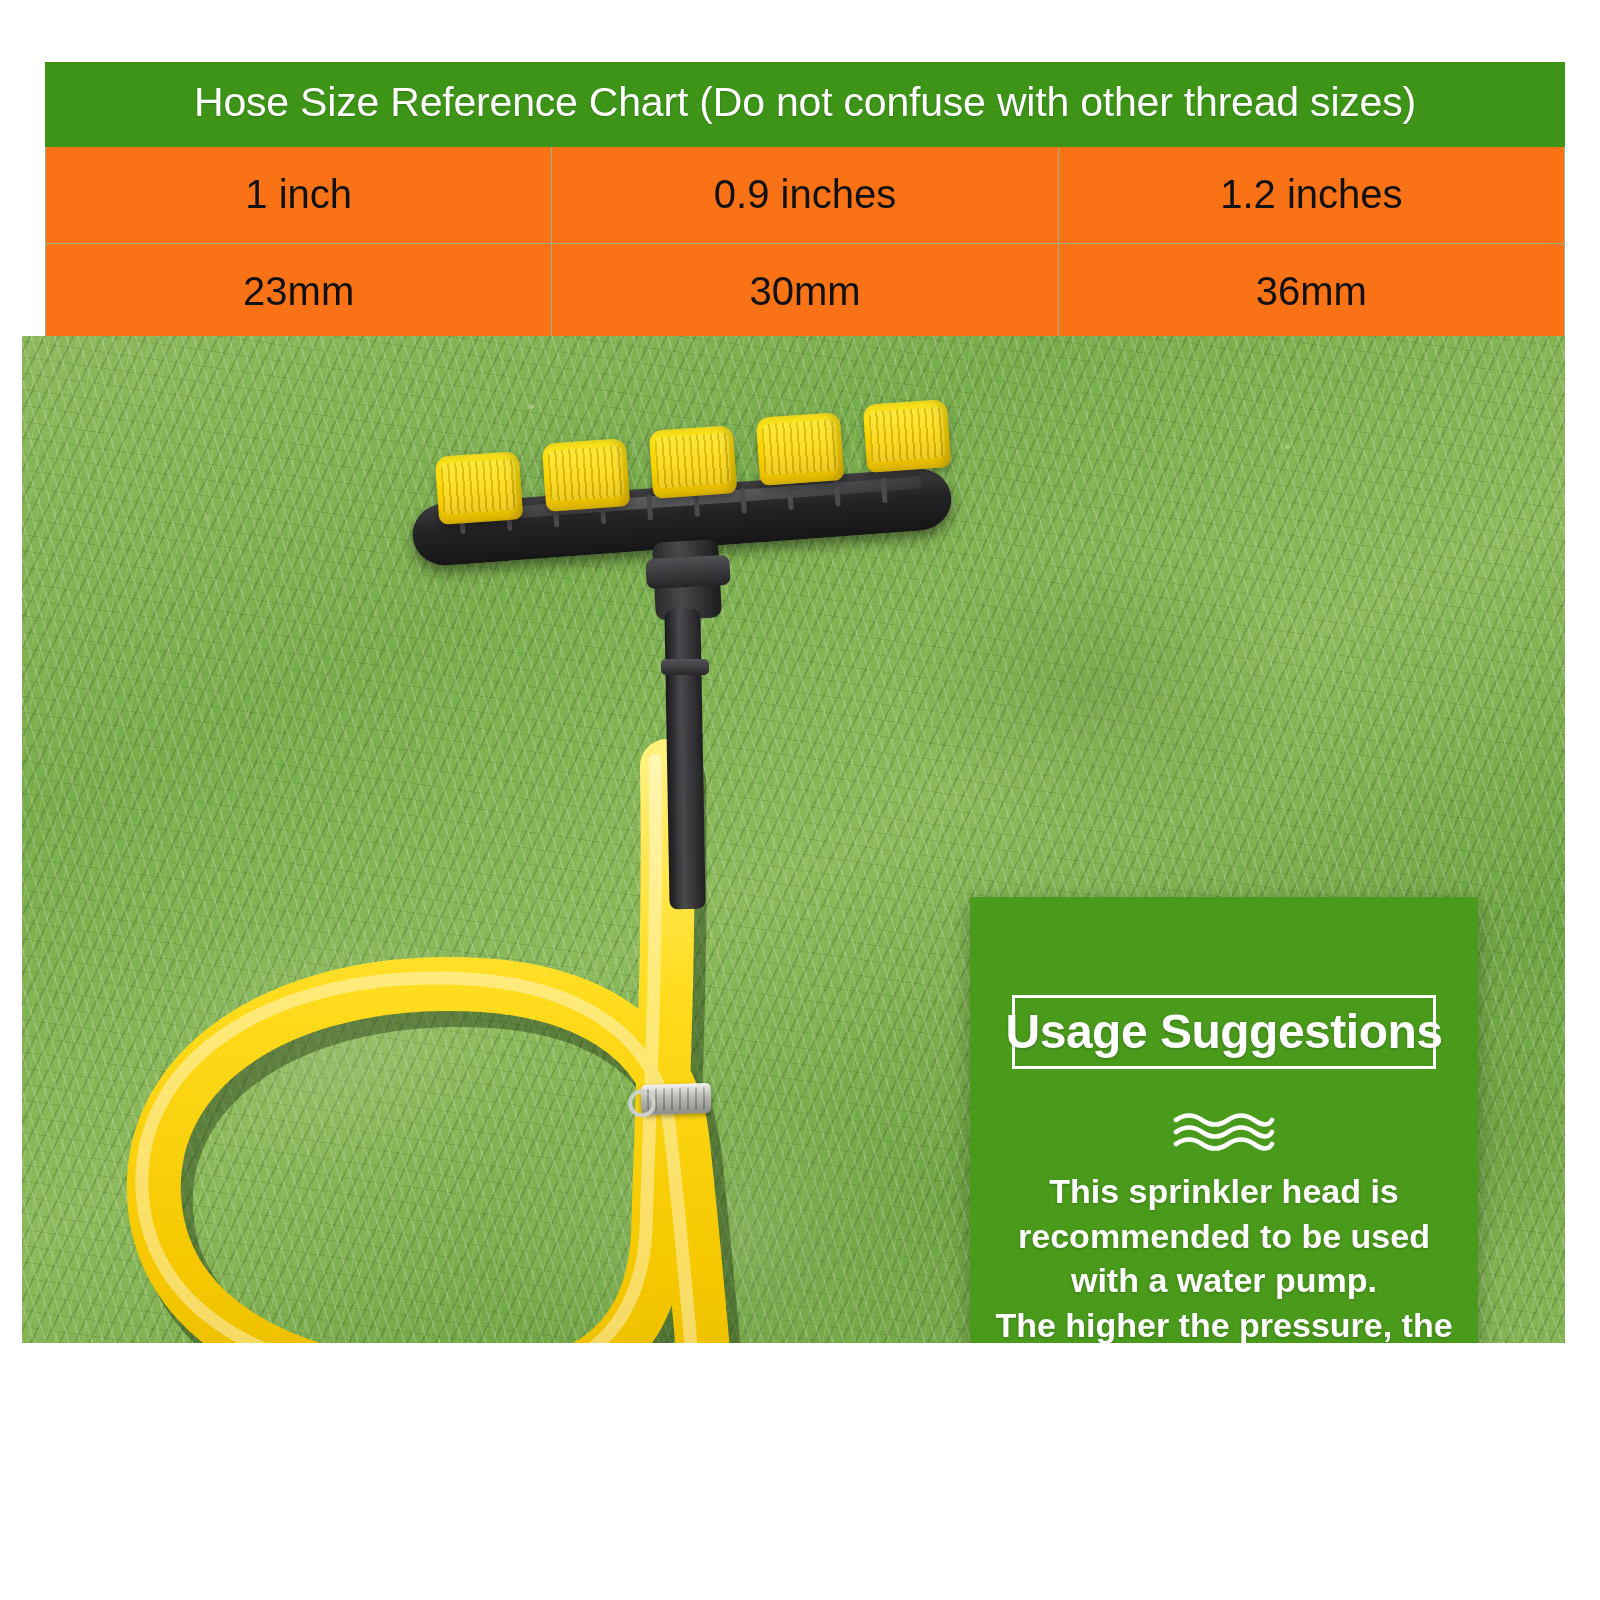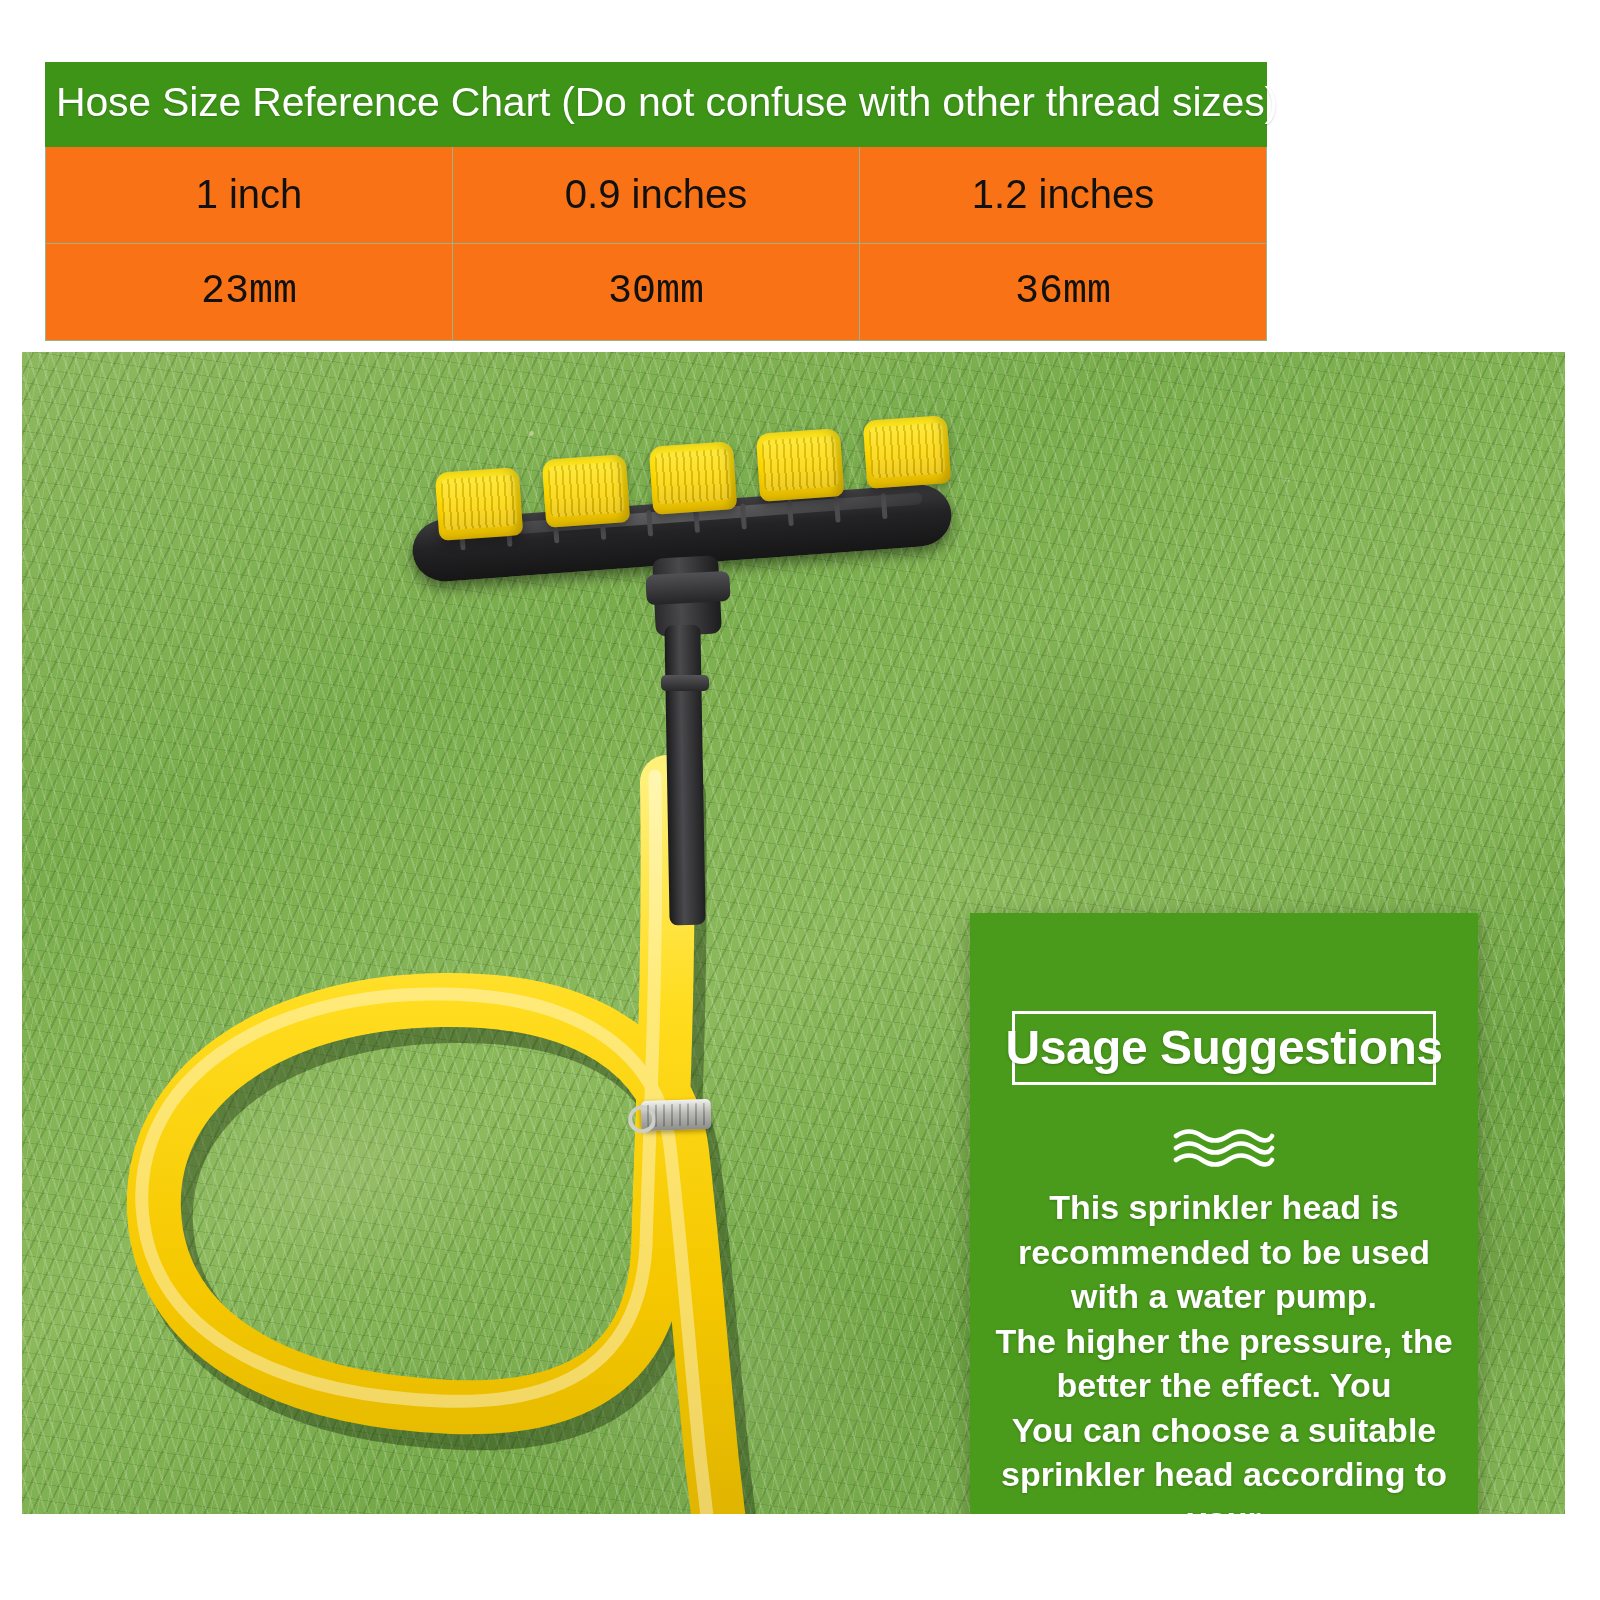--- a/index.html
+++ b/index.html
@@ -8,21 +8,21 @@
     background:#ffffff;
     font-family:"Liberation Sans", sans-serif;
     overflow:hidden;
     position:relative;
   }
 
   
   .size-table{
     position:absolute;
     left:45px; top:62px;
-    width:1222px;
+    width:1520px;
     border-collapse:collapse;
     table-layout:fixed;
   }
   .size-table td{
     border:1px solid #9bb38a;
     text-align:center;
     background:#f97316;
     color:#111111;
     font-weight:400;
   }
@@ -39,28 +39,27 @@
   }
   .size-cell{
     font-size:40px;
     padding:16px 6px 18px 6px;
     height:62px;
   }
   .mm-cell{
     font-size:40px;
     padding:16px 6px 18px 6px;
     height:62px;
-    font-family:Liberation Mono, monospace;
   }
 
   
   .photo{
     position:absolute;
-    left:22px; top:352px;
-    width:1543px; height:1162px;
+    left:22px; top:336px;
+    width:1543px; height:1007px;
     overflow:hidden;
     background:
       radial-gradient(circle at 12% 18%, #8fb860 0 3px, transparent 4px),
       radial-gradient(circle at 33% 7%,  #b9cf8e 0 2px, transparent 3px),
       radial-gradient(circle at 61% 22%, #7fae52 0 3px, transparent 4px),
       radial-gradient(circle at 82% 11%, #a9c77f 0 2px, transparent 3px),
       linear-gradient(155deg,#8db95e 0%, #79ad4c 28%, #8cba5c 52%, #6fa444 75%, #84b455 100%);
   }
   
   .grass-layer{

